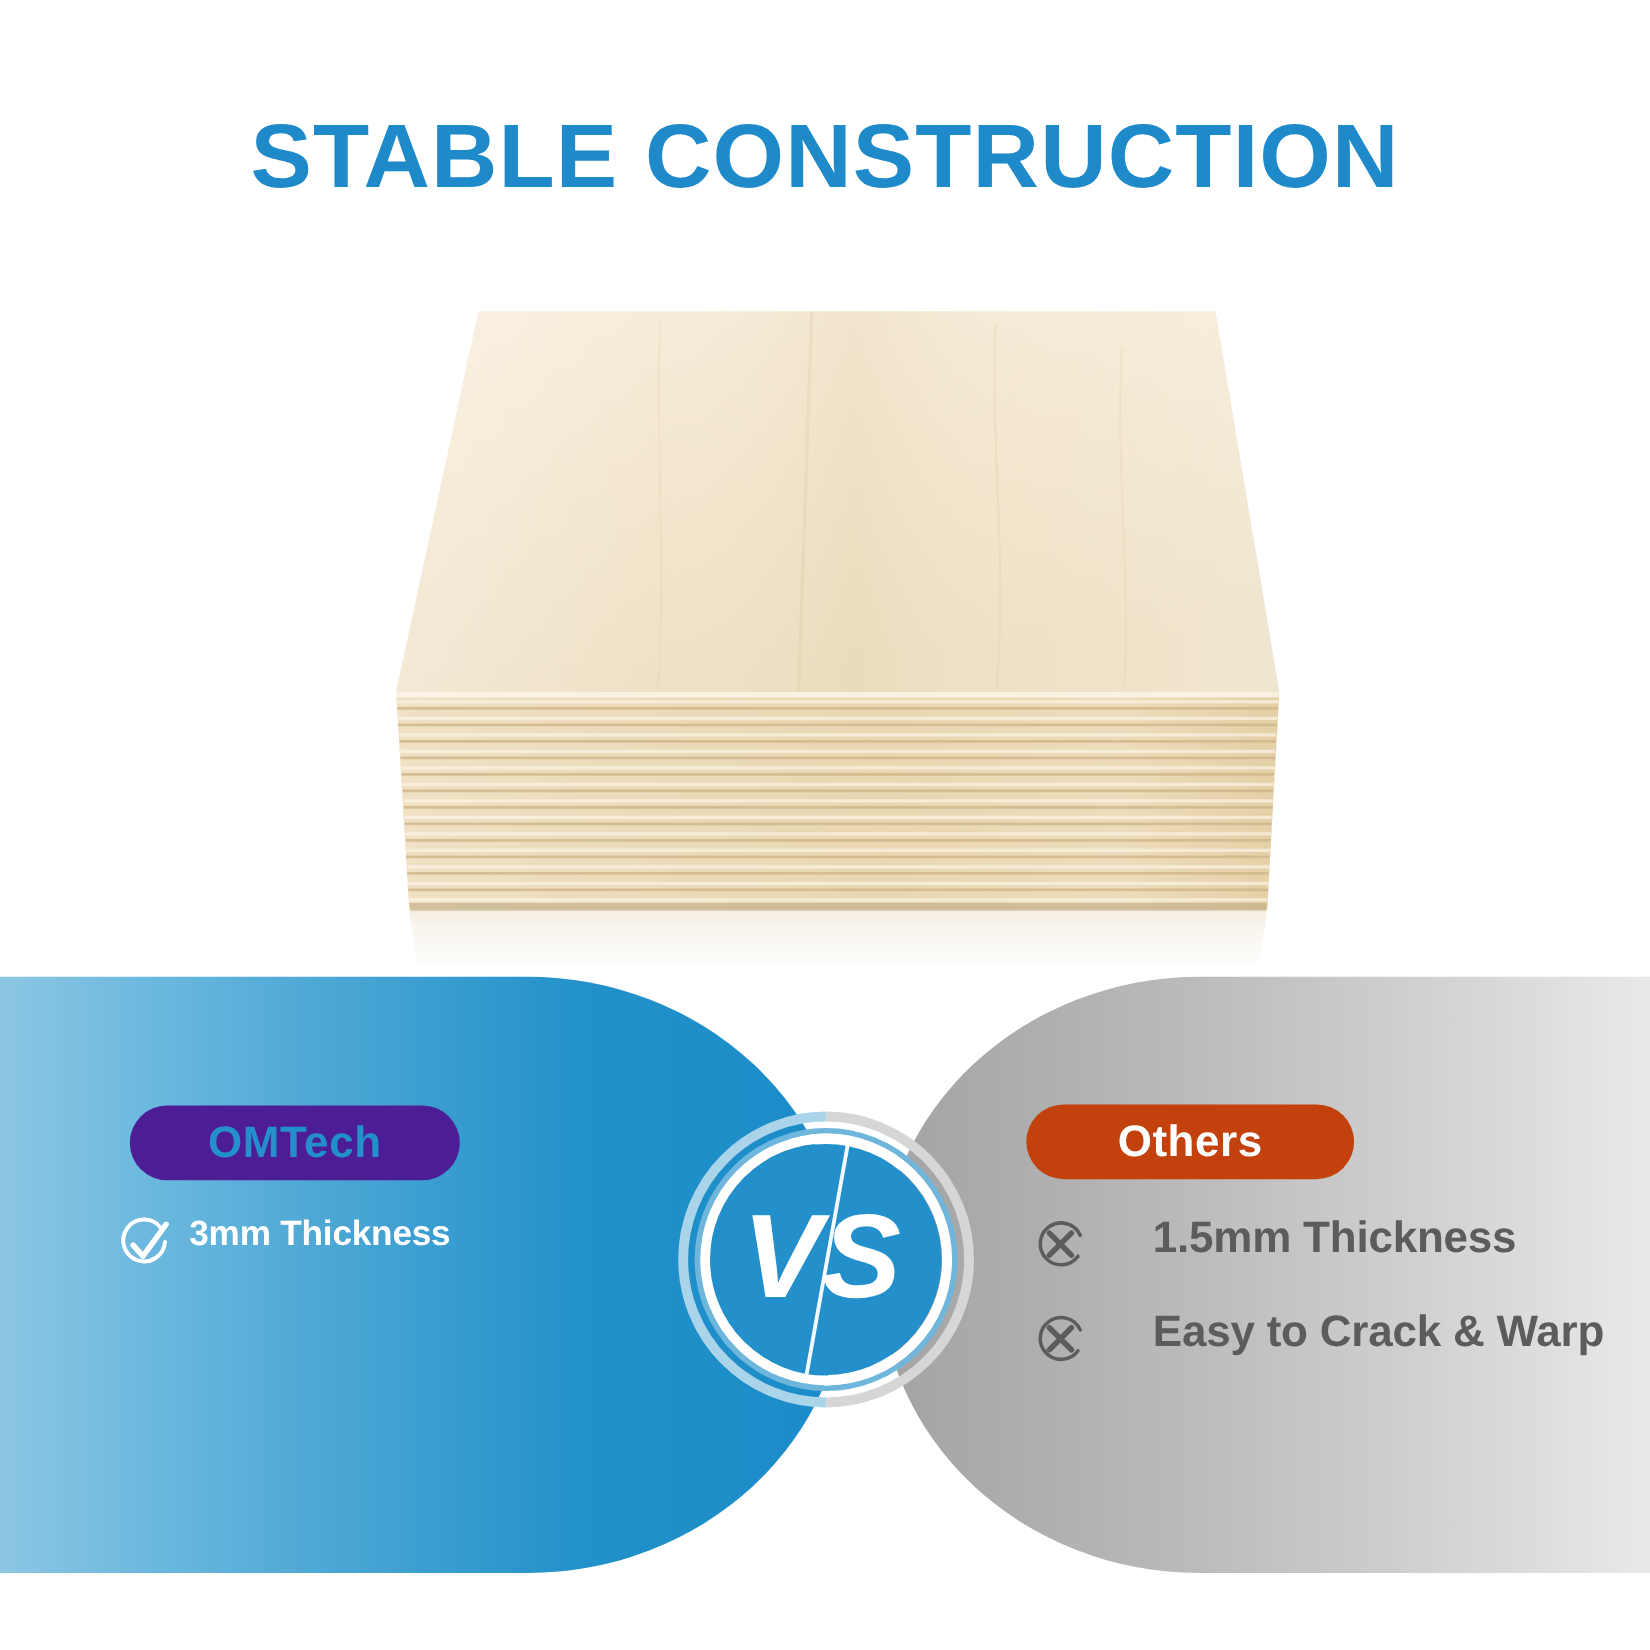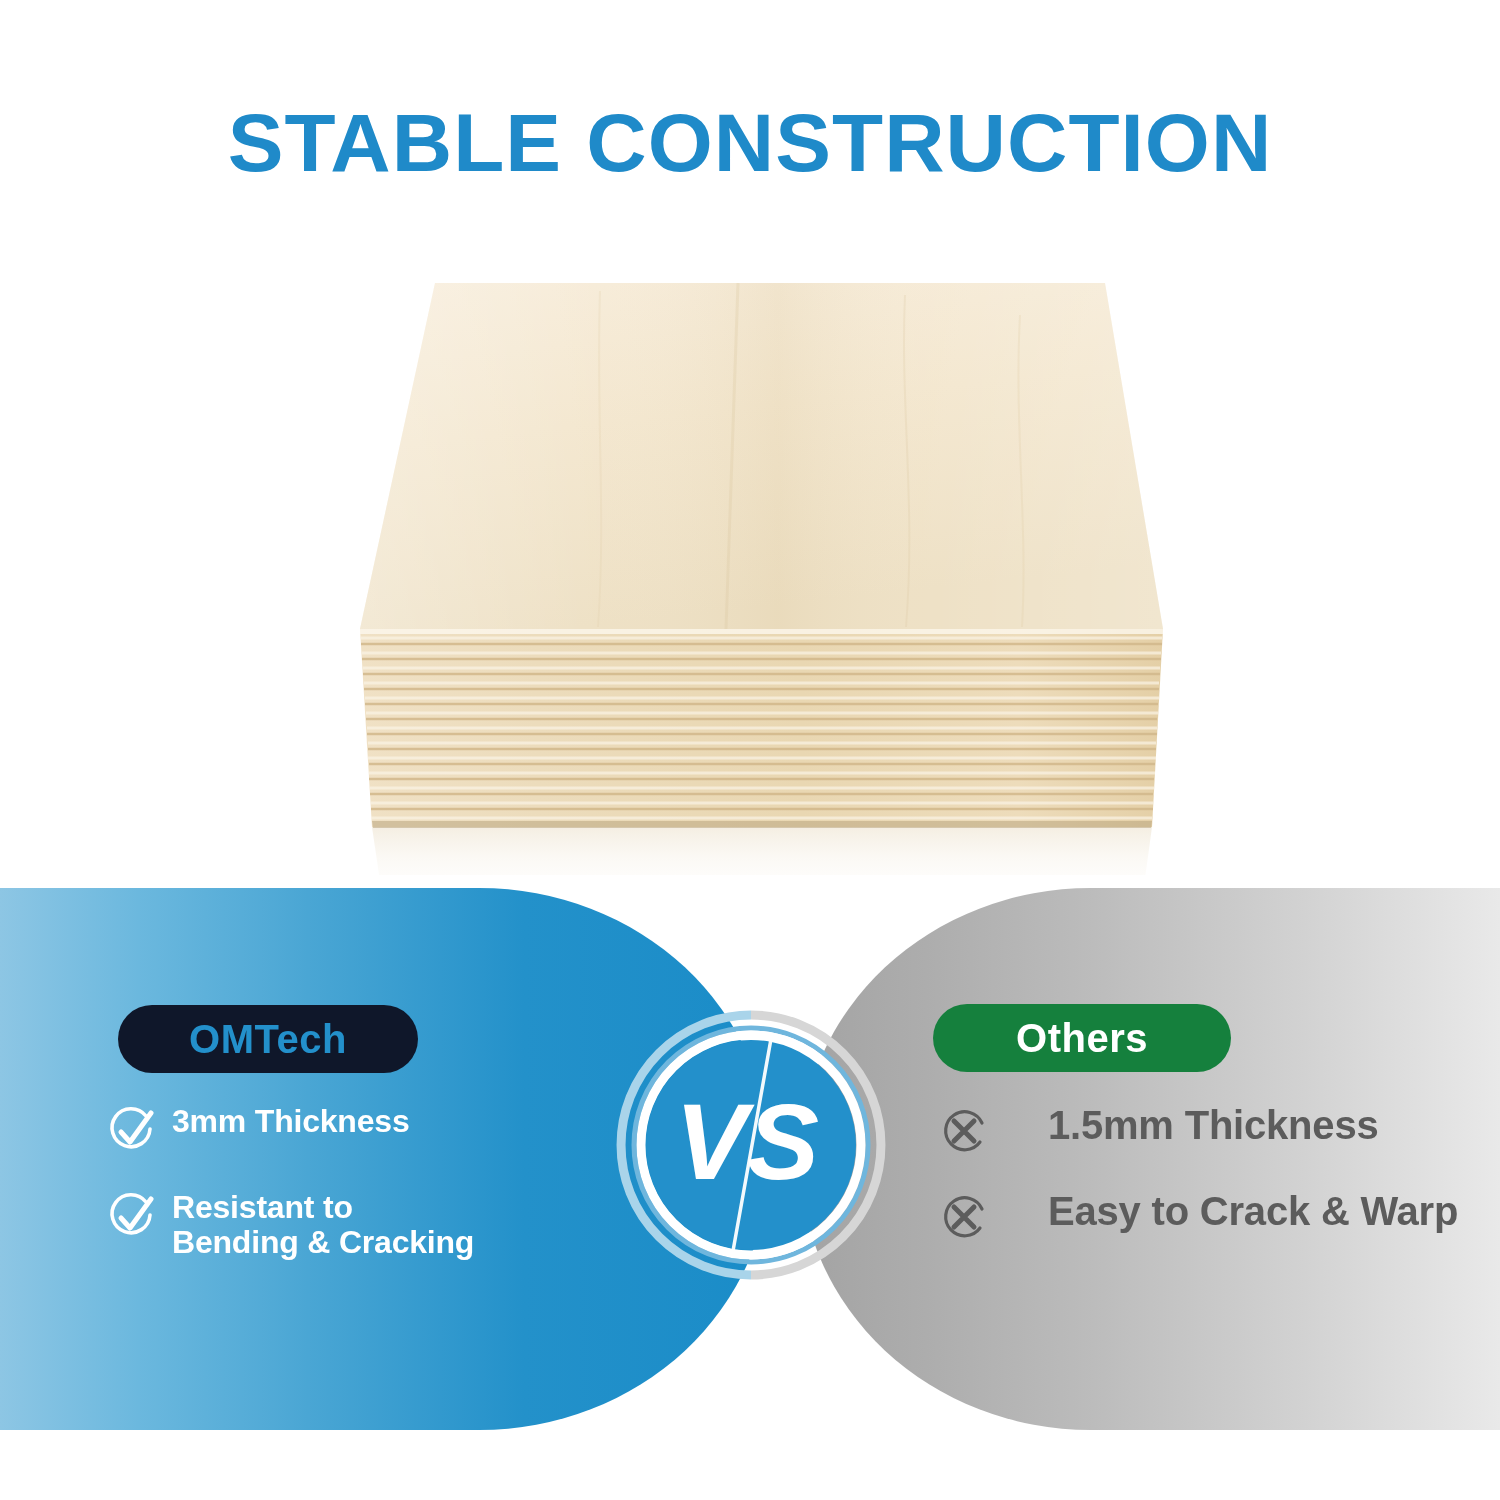--- a/index.html
+++ b/index.html
@@ -77,30 +77,30 @@
     justify-content: center;
     border-radius: 999px;
     font-weight: bold;
     letter-spacing: 0.5px;
   }
   .pill-omtech {
     left: 118px;
     top: 1005px;
     width: 300px;
     height: 68px;
-    background: #0f172a;
+    background: #4c1d95;
     color: #2390cb;
     font-size: 40px;
   }
   .pill-others {
     left: 933px;
     top: 1004px;
     width: 298px;
     height: 68px;
-    background: #15803d;
+    background: #c2410c;
     color: #ffffff;
     font-size: 40px;
   }
 
   
   .features {
     position: absolute;
   }
   .features-left { left: 106px; top: 1104px; width: 560px; color: #ffffff; }
   .features-right { left: 938px; top: 1104px; width: 540px; color: #5c5c5c; }
@@ -237,29 +237,20 @@
 <div class="features features-left">
   <div class="feature-row">
     <span class="feature-icon">
       <svg width="52" height="52" viewBox="0 0 52 52" xmlns="http://www.w3.org/2000/svg">
         <path d="M 40 10 A 19 19 0 1 0 44 23" fill="none" stroke="#ffffff" stroke-width="3.6" stroke-linecap="round"></path>
         <path d="M 15 26 L 24 36 L 45 7" fill="none" stroke="#ffffff" stroke-width="5" stroke-linecap="round" stroke-linejoin="round"></path>
       </svg>
     </span>
     <span class="feature-text">3mm Thickness</span>
   </div>
-  <div class="feature-row">
-    <span class="feature-icon">
-      <svg width="52" height="52" viewBox="0 0 52 52" xmlns="http://www.w3.org/2000/svg">
-        <path d="M 40 10 A 19 19 0 1 0 44 23" fill="none" stroke="#ffffff" stroke-width="3.6" stroke-linecap="round"></path>
-        <path d="M 15 26 L 24 36 L 45 7" fill="none" stroke="#ffffff" stroke-width="5" stroke-linecap="round" stroke-linejoin="round"></path>
-      </svg>
-    </span>
-    <span class="feature-text feature-multiline">Resistant to<br>Bending &amp; Cracking</span>
-  </div>
 </div>
 
 <div class="features features-right">
   <div class="feature-row">
     <span class="feature-icon">
       <svg width="52" height="52" viewBox="0 0 52 52" xmlns="http://www.w3.org/2000/svg">
         <path d="M 44 17 A 19 19 0 1 0 42 36" fill="none" stroke="#5c5c5c" stroke-width="3.2" stroke-linecap="round"></path>
         <path d="M 16 15 L 36 35 M 36 15 L 16 35" fill="none" stroke="#5c5c5c" stroke-width="5" stroke-linecap="round"></path>
       </svg>
     </span>

